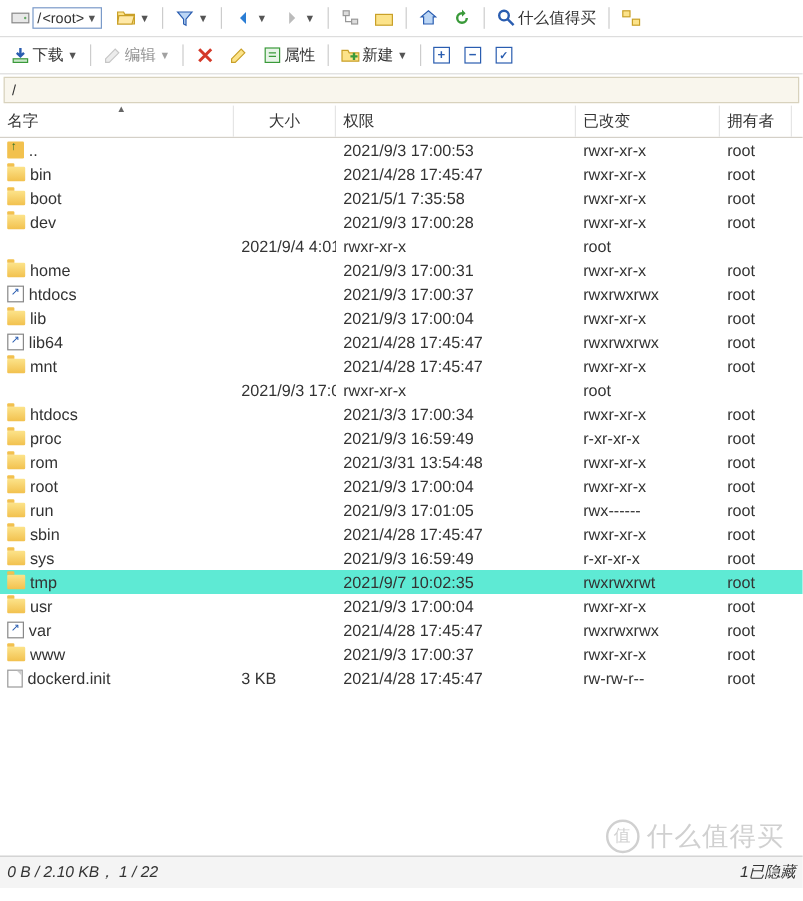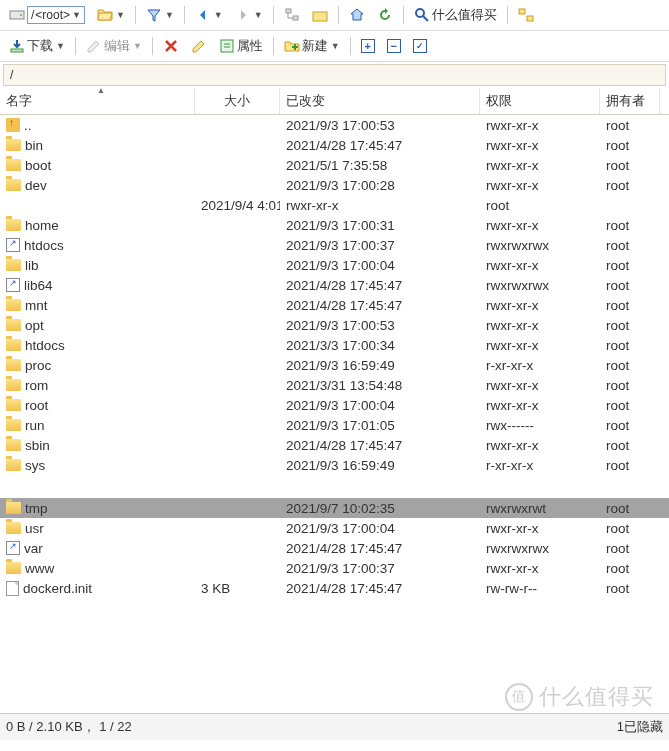--- a/index.html
+++ b/index.html
@@ -11,31 +11,31 @@
 .icon { display: inline-block; width: 16px; height: 16px; }
 .dd { font-size: 9px; color: #555; margin-left: 1px; }
 .pathbar { background: #f9f6ed; border: 1px solid #d8d2bd; padding: 3px 6px; font-size: 12px; margin: 2px 3px; }
 .header-row { display: grid; grid-template-columns: 195px 85px 200px 120px 60px; border-bottom: 1px solid #d4d0c8; background: #fff; font-size: 13px; }
 .header-row > div { padding: 4px 6px; border-right: 1px solid #e5e5e5; text-align: left; position: relative; }
 .sort-ind { position: absolute; left: 50%; top: -2px; font-size: 8px; color: #666; }
 .file-row { display: grid; grid-template-columns: 195px 85px 200px 120px 60px; font-size: 13.5px; }
 .file-row > div { padding: 2.5px 6px; white-space: nowrap; overflow: hidden; }
 .file-row .name-cell { display: flex; align-items: center; gap: 4px; }
 .file-row .size-cell { text-align: left; padding-right: 10px; }
-.file-row.selected { background: #a3a3a3; margin-top: 23px; }
+.file-row.selected { background: #5eead4; }
 .folder-icon { width: 15px; height: 12px; background: linear-gradient(#fce38a, #f2c14e); border-radius: 1px; position: relative; flex-shrink: 0; }
 .folder-icon::before { content: ""; position: absolute; top: -3px; left: 0; width: 6px; height: 3px; background: #f2c14e; border-radius: 1px 1px 0 0; }
 .link-icon { width: 14px; height: 14px; background: #fff; border: 1px solid #888; position: relative; flex-shrink: 0; }
 .link-icon::after { content: "↗"; position: absolute; font-size: 9px; left: 2px; top: -1px; color: #2a5db0; }
 .file-icon { width: 13px; height: 15px; background: #fff; border: 1px solid #999; position: relative; flex-shrink: 0; }
 .file-icon::after { content: ""; position: absolute; top: 0; right: 0; border-style: solid; border-width: 0 4px 4px 0; border-color: transparent #ccc transparent transparent; }
 .up-icon { width: 14px; height: 14px; background: #f2c14e; position: relative; flex-shrink: 0; border-radius: 1px;}
 .up-icon::after{content:"↑"; position:absolute; font-size:10px; left:3px; top:-1px; color:#2a6e2a;}
 .list-area { height: 598px; overflow: auto; }
-.statusbar { border-top: 1px solid #ccc; padding: 4px 6px; font-size: 13px; display: flex; justify-content: space-between; background: #f4f4f4; }
+.statusbar { border-top: 1px solid #ccc; padding: 4px 6px; font-size: 13px; display: flex; justify-content: space-between; background: #f4f4f4; font-style: italic; }
 .sq-btn { width:14px; height:14px; border:1px solid #2a5db0; display:inline-flex; align-items:center; justify-content:center; font-size:11px; color:#2a5db0; font-weight:bold; line-height:1;}
 svg { display: block; }
 .watermark { position: absolute; right: 15px; bottom: 28px; font-size: 22px; color: rgba(120,120,120,0.35); font-weight: 500; letter-spacing: 1px; pointer-events: none; display:flex; align-items:center; gap:6px;}
 .wm-circle{width:28px;height:28px;border:2px solid rgba(120,120,120,0.35);border-radius:50%;display:flex;align-items:center;justify-content:center;font-size:14px;}
 .container{position:relative; width:669px;}
 </style>
 </head>
 <body>
 <div class="container">
 
@@ -173,22 +173,22 @@
   <span class="tb-btn">
         <span class="sq-btn" style="font-size:9px">✓</span>
       </span>
 </div>
 
 <div class="pathbar">/</div>
 
 <div class="header-row">
   <div><span>名字</span><span class="sort-ind">▲</span></div>
   <div style="text-align:center">大小</div>
+  <div>权限</div>
   <div>已改变</div>
-  <div>权限</div>
   <div>拥有者</div>
 </div>
 
 <div class="list-area" id="file-list">
       <div class="file-row">
         <div class="name-cell">
           <span class="up-icon"></span>
           <span>..</span>
         </div>
         <div class="size-cell"></div>
@@ -276,24 +276,20 @@
         <div class="name-cell">
           <span class="folder-icon"></span>
           <span>mnt</span>
         </div>
         <div class="size-cell"></div>
         <div>2021/4/28 17:45:47</div>
         <div>rwxr-xr-x</div>
         <div>root</div>
       </div>
       <div class="file-row">
-        <div class="name-cell">
-          <span class="folder-icon"></span>
-          <span>opt</span>
-        </div>
         <div class="size-cell"></div>
         <div>2021/9/3 17:00:53</div>
         <div>rwxr-xr-x</div>
         <div>root</div>
       </div>
       <div class="file-row">
         <div class="name-cell">
           <span class="folder-icon"></span>
           <span>htdocs</span>
         </div>

